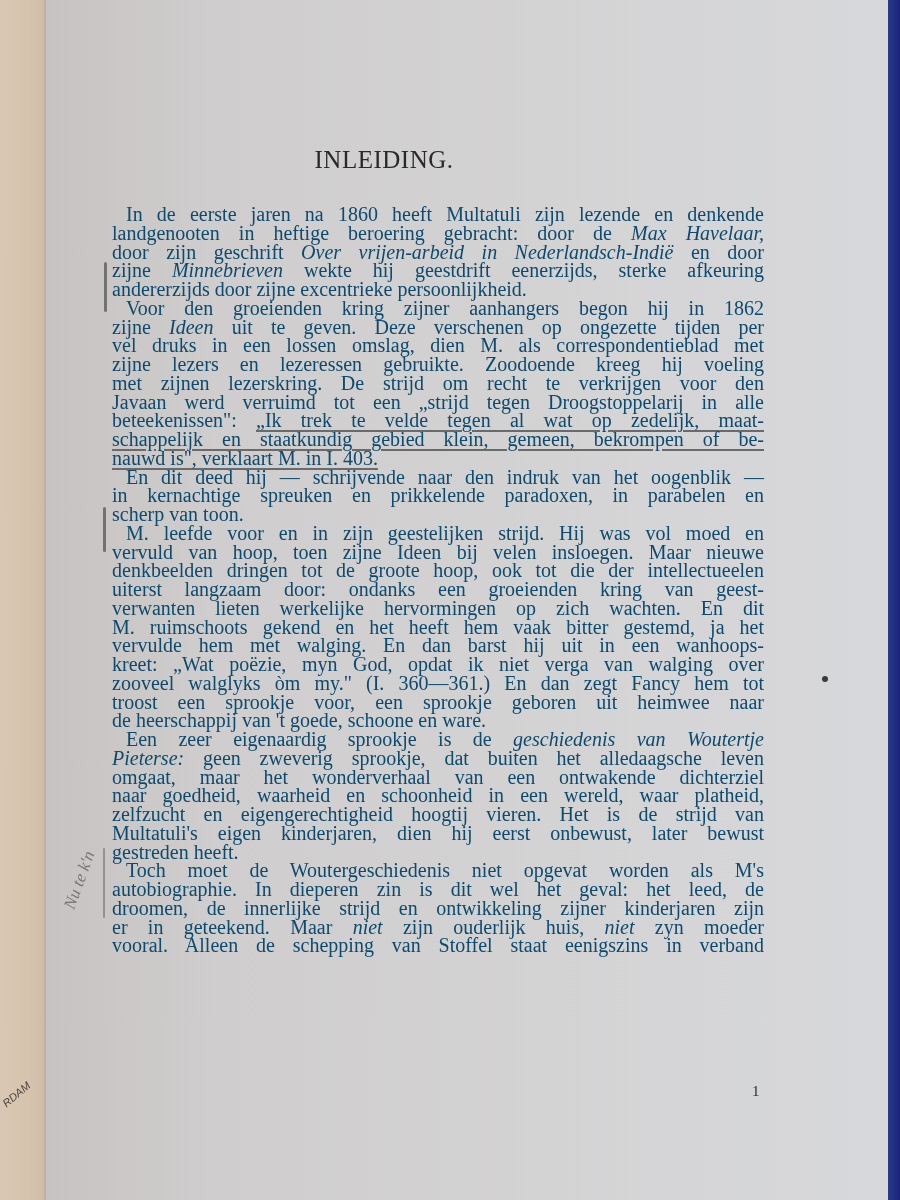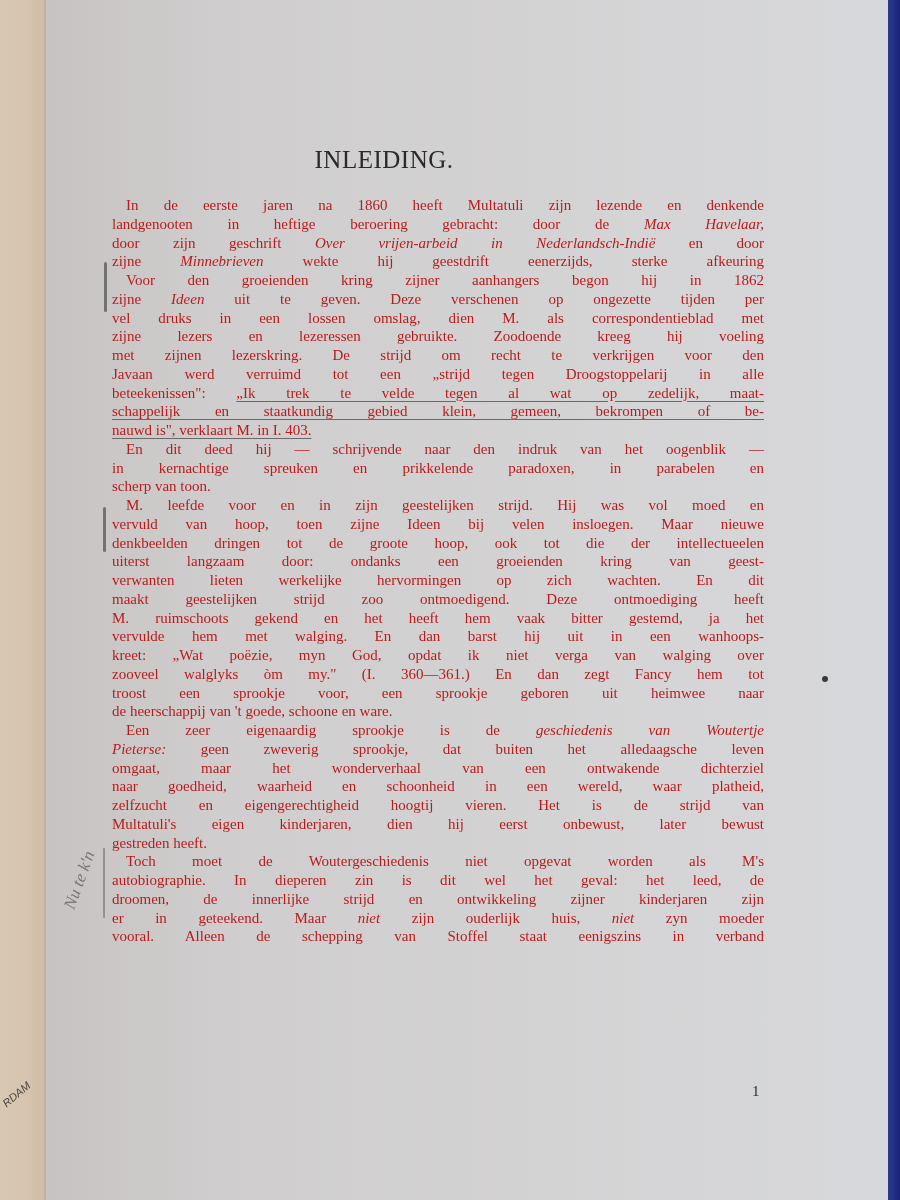--- a/index.html
+++ b/index.html
@@ -22,23 +22,23 @@
   .spine-edge {
     position:absolute; right:0; top:0; width:12px; height:1200px;
     background:linear-gradient(90deg,#2a3a8c,#1a237a);
   }
   .title {
     position:absolute; left:0; width:756px; top:146px; text-align:center;
     font-family:"Liberation Serif", serif; font-size:25px; letter-spacing:0.5px;
     color:#2a2a2a; padding-left:12px; box-sizing:border-box;
   }
   .body-text {
-    position:absolute; left:112px; top:196px; width:652px;
-    font-family:"Liberation Serif", serif; font-size:15px; line-height:18.75px;
-    color:#b91c1c; text-align:justify;
+    position:absolute; left:112px; top:205px; width:652px;
+    font-family:"Liberation Serif", serif; font-size:20px; line-height:18.75px;
+    color:#0c4a6e; text-align:justify;
   }
   .line { display:block; white-space:nowrap; text-align-last:justify; text-align:justify; }
   .line.last { text-align-last:left; }
   .line.indent { padding-left:14px; }
   .line span.it { font-style:italic; }
   .underlined {
     text-decoration: underline; text-decoration-color:#6a6a6a; text-underline-offset:3px;
   }
   .pen-mark {
     position:absolute; width:3px; background:#5c5c5c; opacity:.8; border-radius:2px;
@@ -71,38 +71,38 @@
 <div class="page"></div>
 <div class="spine-edge"></div>
 
 <div class="title">INLEIDING.</div>
 
 <div class="body-text" id="body-text">
     <span class="line indent"><span>In de eerste jaren na 1860 heeft Multatuli zijn lezende en denkende</span></span>
     <span class="line"><span>landgenooten in heftige beroering gebracht: door de </span><span class="it">Max Havelaar,</span></span>
     <span class="line"><span>door zijn geschrift </span><span class="it">Over vrijen-arbeid in Nederlandsch-Indië</span><span> en door</span></span>
     <span class="line"><span>zijne </span><span class="it">Minnebrieven</span><span> wekte hij geestdrift eenerzijds, sterke afkeuring</span></span>
+    <span class="line last"><span>andererzijds door zijne excentrieke persoonlijkheid.</span></span>
     <span class="line indent"><span>Voor den groeienden kring zijner aanhangers begon hij in 1862</span></span>
     <span class="line"><span>zijne </span><span class="it">Ideen</span><span> uit te geven. Deze verschenen op ongezette tijden per</span></span>
     <span class="line"><span>vel druks in een lossen omslag, dien M. als correspondentieblad met</span></span>
     <span class="line"><span>zijne lezers en lezeressen gebruikte. Zoodoende kreeg hij voeling</span></span>
     <span class="line"><span>met zijnen lezerskring. De strijd om recht te verkrijgen voor den</span></span>
     <span class="line"><span>Javaan werd verruimd tot een „strijd tegen Droogstoppelarij in alle</span></span>
     <span class="line"><span>beteekenissen": </span><span class="underlined">„Ik trek te velde tegen al wat op zedelijk, maat-</span></span>
     <span class="line"><span class="underlined">schappelijk en staatkundig gebied klein, gemeen, bekrompen of be-</span></span>
     <span class="line last"><span class="underlined">nauwd is", verklaart M. in I. 403.</span></span>
     <span class="line indent"><span>En dit deed hij — schrijvende naar den indruk van het oogenblik —</span></span>
     <span class="line"><span>in kernachtige spreuken en prikkelende paradoxen, in parabelen en</span></span>
     <span class="line last"><span>scherp van toon.</span></span>
     <span class="line indent"><span>M. leefde voor en in zijn geestelijken strijd. Hij was vol moed en</span></span>
     <span class="line"><span>vervuld van hoop, toen zijne Ideen bij velen insloegen. Maar nieuwe</span></span>
     <span class="line"><span>denkbeelden dringen tot de groote hoop, ook tot die der intellectueelen</span></span>
     <span class="line"><span>uiterst langzaam door: ondanks een groeienden kring van geest-</span></span>
     <span class="line"><span>verwanten lieten werkelijke hervormingen op zich wachten. En dit</span></span>
-    <span class="line"><span>maakt geestelijken strijd zoo ontmoedigend. Deze ontmoediging heeft</span></span>
     <span class="line"><span>M. ruimschoots gekend en het heeft hem vaak bitter gestemd, ja het</span></span>
     <span class="line"><span>vervulde hem met walging. En dan barst hij uit in een wanhoops-</span></span>
     <span class="line"><span>kreet: „Wat poëzie, myn God, opdat ik niet verga van walging over</span></span>
     <span class="line"><span>zooveel walglyks òm my." (I. 360—361.) En dan zegt Fancy hem tot</span></span>
     <span class="line"><span>troost een sprookje voor, een sprookje geboren uit heimwee naar</span></span>
     <span class="line last"><span>de heerschappij van 't goede, schoone en ware.</span></span>
     <span class="line indent"><span>Een zeer eigenaardig sprookje is de </span><span class="it">geschiedenis van Woutertje</span></span>
     <span class="line"><span class="it">Pieterse:</span><span> geen zweverig sprookje, dat buiten het alledaagsche leven</span></span>
     <span class="line"><span>omgaat, maar het wonderverhaal van een ontwakende dichterziel</span></span>
     <span class="line"><span>naar goedheid, waarheid en schoonheid in een wereld, waar platheid,</span></span>

